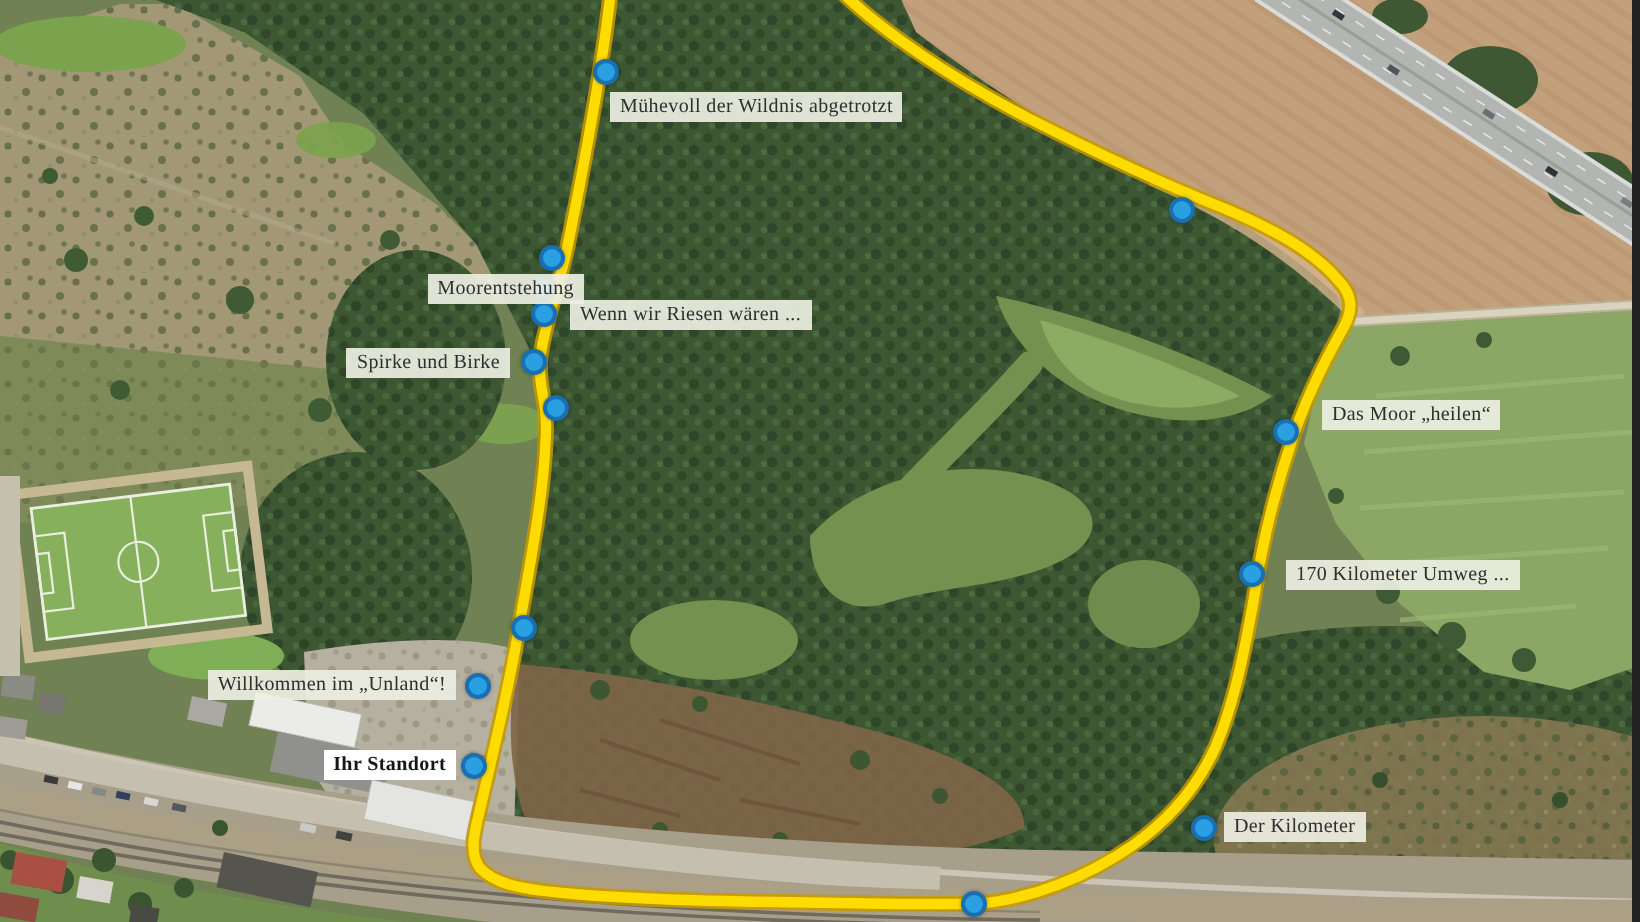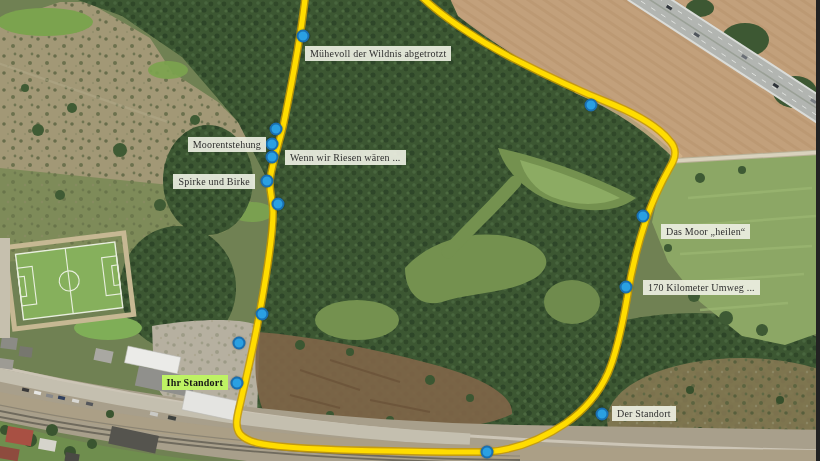--- a/index.html
+++ b/index.html
@@ -5,21 +5,21 @@
   html,body{margin:0;padding:0;background:#222;}
   .stage{position:relative;width:816px;height:461px;overflow:hidden;background:#708153;
          font-family:Liberation Serif, serif;}
   .stage svg{position:absolute;left:0;top:0;display:block;}
   .marker{position:absolute;width:13px;height:13px;border-radius:50%;
           background:#2aa0e2;border:2px solid #1a6fb0;box-sizing:border-box;
           transform:translate(-50%,-50%);box-shadow:0 0 2px rgba(0,0,0,.35);z-index:5;}
   .maplabel{position:absolute;z-index:6;background:rgba(237,239,226,.92);color:#2e2e2e;
             font-size:10px;line-height:15px;height:15px;padding:0 5px;white-space:nowrap;
             letter-spacing:.2px;}
-  .maplabel.highlight{background:#bef264;color:#161616;font-weight:bold;}
+  .maplabel.highlight{background:#ffffff;color:#161616;font-weight:bold;}
 </style>
 </head>
 <body>
 
 <div class="stage">
 
 <svg width="820" height="461" viewBox="0 0 820 461">
   <defs>
     <pattern id="canopy" width="13" height="13" patternUnits="userSpaceOnUse">
       <circle cx="3" cy="4" r="2.4" fill="#24381f"></circle>
@@ -246,21 +246,22 @@
 <div class="marker" style="left:278px;top:204px"></div>
 <div class="marker" style="left:643px;top:216px"></div>
 <div class="marker" style="left:626px;top:287px"></div>
 <div class="marker" style="left:262px;top:314px"></div>
 <div class="marker" style="left:239px;top:343px"></div>
 <div class="marker" style="left:237px;top:383px"></div>
 <div class="marker" style="left:602px;top:414px"></div>
 <div class="marker" style="left:487px;top:452px"></div>
 
 <div class="maplabel" style="left:305px;top:46px">Mühevoll der Wildnis abgetrotzt</div>
-<div class="maplabel" style="right:550px;top:137px">Moorentstehung</div>
+<div class="maplabel" style="right:524px;top:137px">Moorentstehung</div>
 <div class="maplabel" style="left:285px;top:150px">Wenn wir Riesen wären ...</div>
 <div class="maplabel" style="right:561px;top:174px">Spirke und Birke</div>
-<div class="maplabel" style="left:661px;top:224px">Das Moor „heilen“</div>
+<div class="maplabel" style="left:661px;top:200px">Das Moor „heilen“</div>
 <div class="maplabel" style="left:643px;top:280px">170 Kilometer Umweg ...</div>
+<div class="maplabel" style="right:588px;top:335px">Willkommen im „Unland“!</div>
 <div class="maplabel highlight" style="right:588px;top:375px">Ihr Standort</div>
-<div class="maplabel" style="left:612px;top:406px">Der Standort</div>
+<div class="maplabel" style="left:612px;top:406px">Der Kilometer</div>
 
 </div>
 
 </body></html>

